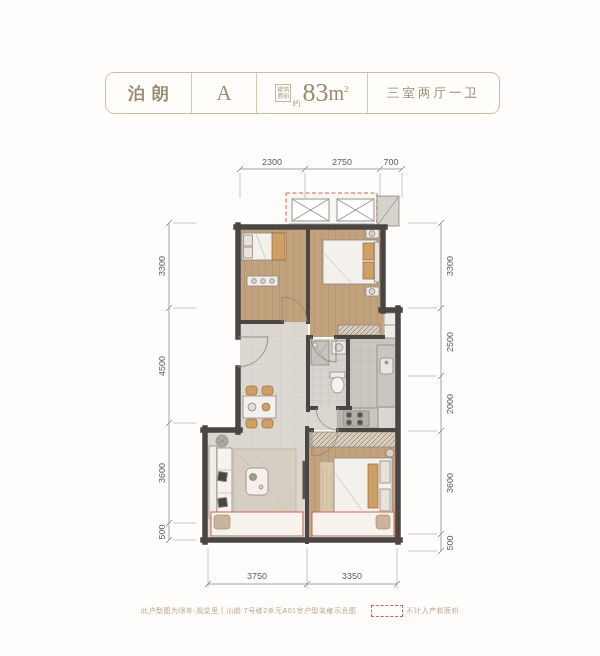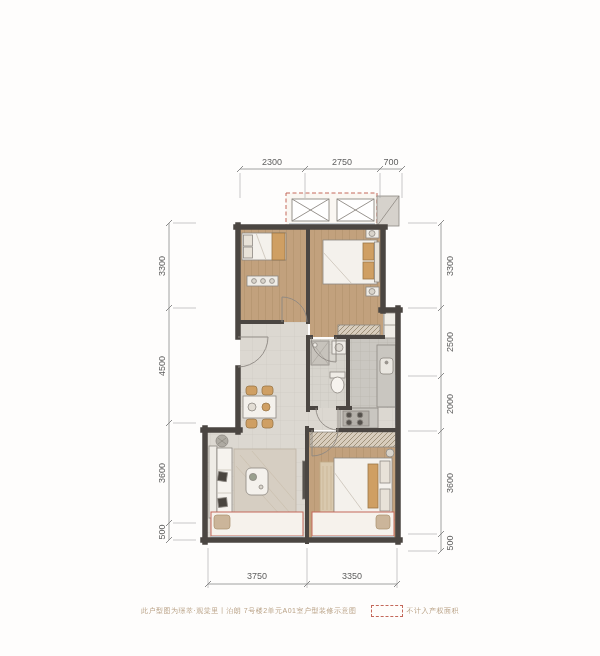--- a/index.html
+++ b/index.html
@@ -28,20 +28,34 @@
   .legend{display:flex;align-items:center;gap:4px;}
   .legend-box{width:30px;height:10px;border:1px dashed #c4685a;background:#fffdfb;}
   .legend-label{font-size:7px;color:#b9a286;letter-spacing:0.5px;}
   svg text{font-family:"Liberation Sans",sans-serif;}
 </style>
 </head>
 <body>
 
 <div class="stage">
 
+  <div class="titlebar">
+    <div class="cell c-name">泊朗</div>
+    <div class="cell c-unit">A</div>
+    <div class="cell c-area">
+      <span class="area-prefix">
+        <span>建筑</span>
+        <span>面积</span>
+      </span>
+      <span class="area-approx">约</span>
+      <span class="area-num">83</span>
+      <span class="area-unit"><span>m</span><sup class="sq">2</sup></span>
+    </div>
+    <div class="cell c-layout">三室两厅一卫</div>
+  </div>
 
   <svg width="600" height="656" viewBox="0 0 600 656" style="position:absolute;left:0;top:0;">
     <defs>
       <pattern id="wood" width="7" height="7" patternUnits="userSpaceOnUse">
         <rect width="7" height="7" fill="#c2a17d"></rect>
         <line x1="6.5" y1="0" x2="6.5" y2="7" stroke="#a98962" stroke-width="0.7" opacity="0.55"></line>
       </pattern>
       <pattern id="tile" width="14" height="14" patternUnits="userSpaceOnUse">
         <rect width="14" height="14" fill="#dcd8d1"></rect>
         <path d="M14 0 H0 V14" fill="none" stroke="#cbc6bf" stroke-width="0.6"></path>

